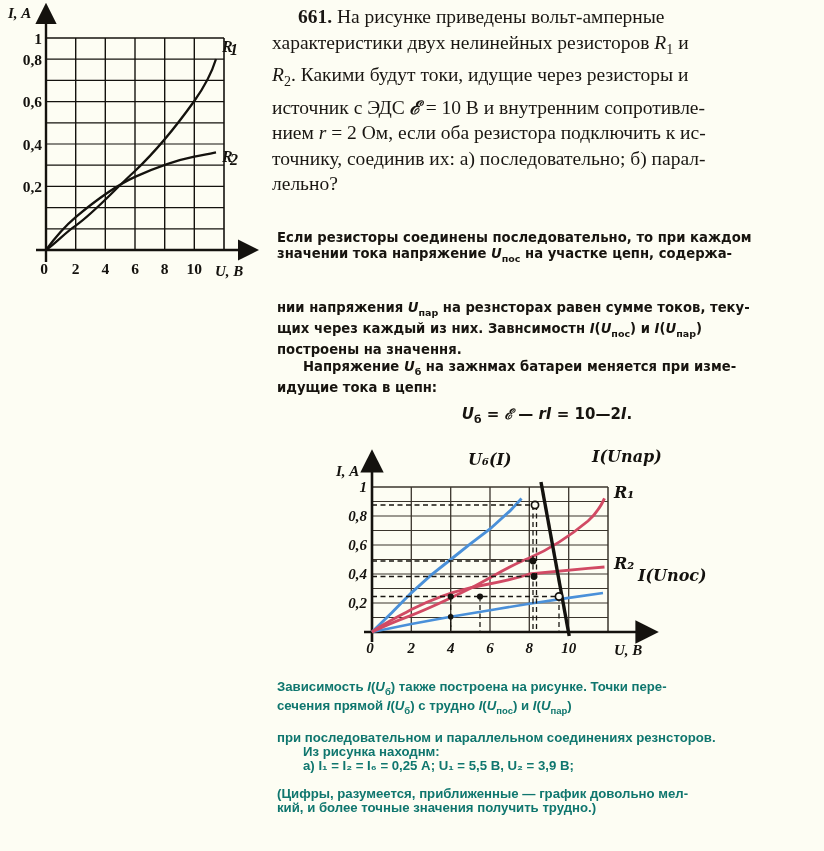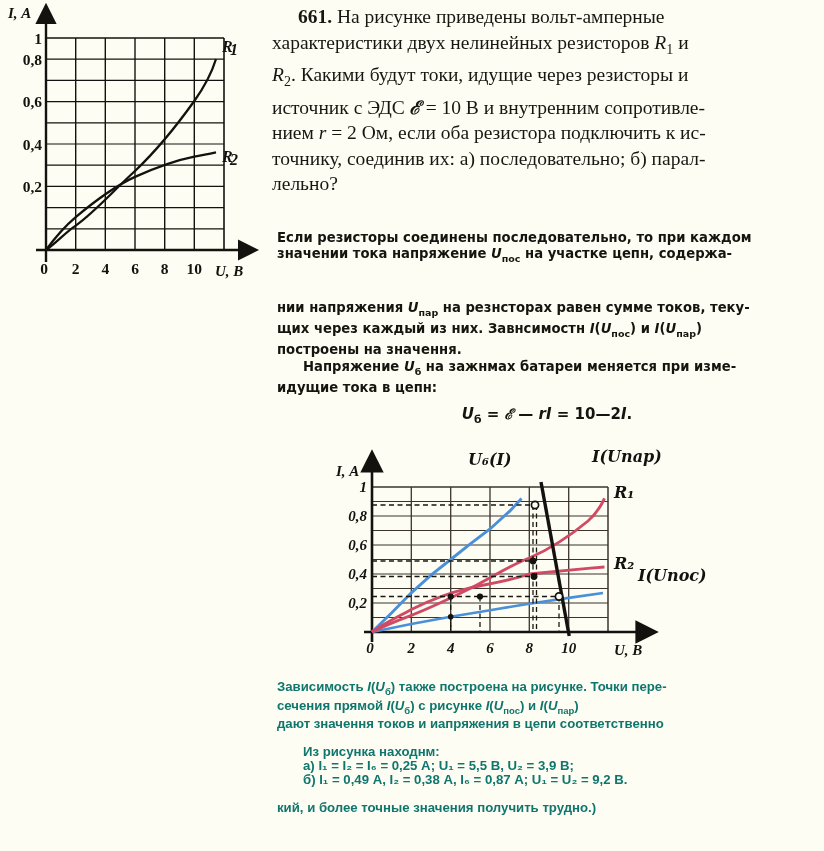--- a/index.html
+++ b/index.html
@@ -314,23 +314,23 @@
         <text class="leg2" x="272" y="22">I(Uпар)</text>
         <text class="leg2" x="318" y="141">I(Uпос)</text>
         <text class="leg2" x="294" y="58">R₁</text>
         <text class="leg2" x="294" y="129">R₂</text>
       </g>
     </svg>
   </div>
 
   <div class="sol-text2">
     <span>Зависимость </span><i class="v">I</i>(<i class="v">U</i><sub>б</sub>)<span> также построена на рисунке. Точки пере-</span><br>
-    <span>сечения прямой  </span><i class="v">I</i>(<i class="v">U</i><sub>б</sub>)<span>  с  рисунке  </span><i class="v">I</i>(<i class="v">U</i><sub>пос</sub>)<span>  и  </span><i class="v">I</i>(<i class="v">U</i><sub>пар</sub>)<br>
-    <span>дают значення токов и иапряжения в цепи соответственно</span><br>
+    <span>сечения прямой  </span><i class="v">I</i>(<i class="v">U</i><sub>б</sub>)<span>  с  трудно  </span><i class="v">I</i>(<i class="v">U</i><sub>пос</sub>)<span>  и  </span><i class="v">I</i>(<i class="v">U</i><sub>пар</sub>)<br>
     <br>
+    <span>при последовательном и параллельном соединениях резнсторов.</span><br>
     <span class="indent"></span><span>Из рисунка находнм:</span><br>
     <span class="indent"></span><span>а)  I₁ = I₂ = I₆ = 0,25 А;  U₁ = 5,5 В,  U₂ = 3,9 В;</span><br>
-    <span class="indent"></span><span>б)  I₁ = 0,49 А,  I₂ = 0,38 А,  I₆ = 0,87 А;  U₁ = U₂ = 9,2 В.</span><br>
-    <br>
+    <span class="indent"></span><br>
+    <span>(Цифры, разумеется, приближенные — график довольно мел-</span><br>
     <span>кий, и более точные значения получить трудно.)</span>
   </div>
 
 </div>
 
 </body></html>

